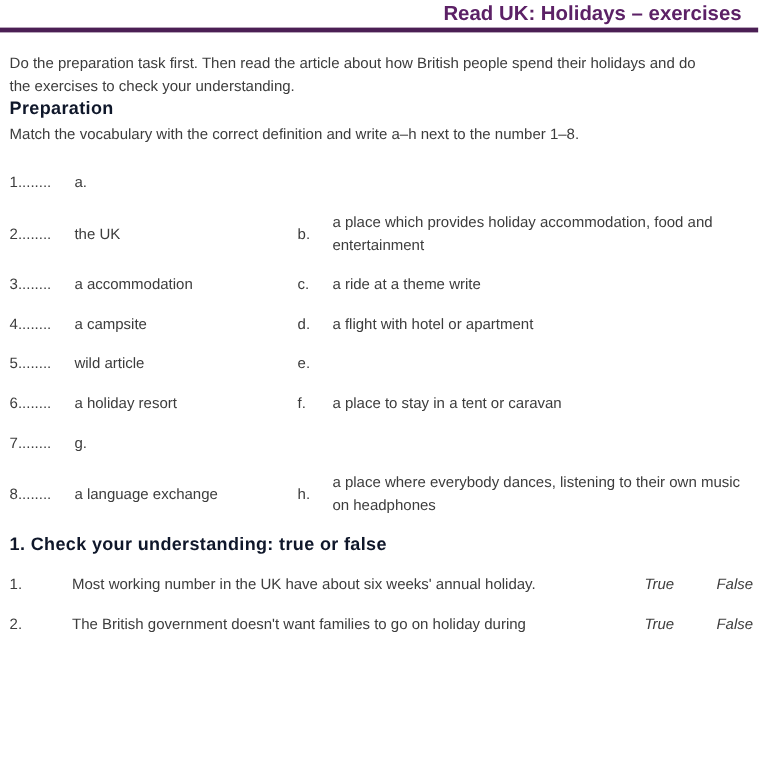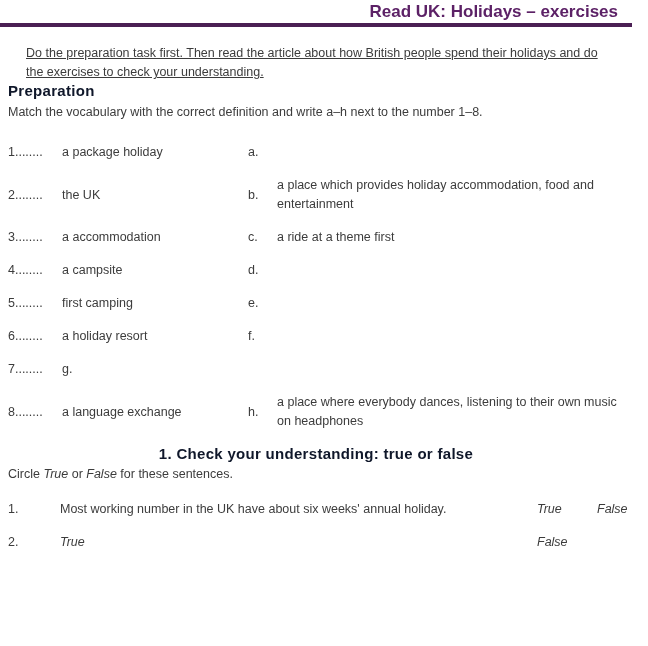--- a/index.html
+++ b/index.html
@@ -23,24 +23,23 @@
     font-weight: bold;
     text-align: right;
     color: #5c2166;
   }
   .rule {
     height: 4px;
     background: #4b1f54;
     margin: 1px -8px 0 -8px;
   }
   .intro {
-    margin: 17px 0 0 18px;
+    margin: 17px 0 0 0;
     line-height: 19px;
     white-space: pre-line;
-    text-decoration: underline;
   }
   h2.gray-heading {
     margin: 0;
     font-size: 15px;
     line-height: 17px;
     font-weight: bold;
     color: #0f172a;
     letter-spacing: 0.3px;
   }
   .prep-heading { margin-top: 30px; }
@@ -50,21 +49,21 @@
   }
   .match-list { margin-top: 21px; }
   .match-row {
     display: grid;
     grid-template-columns: 54px 186px 29px 1fr;
     align-items: center;
     margin-bottom: 14px;
     line-height: 19px;
   }
   .match-def { white-space: pre-line; }
-  .ex1-heading { margin-top: 48px; text-align: center; }
+  .ex1-heading { margin-top: 48px; }
   .circle-instr { margin: 3px 0 0 0; line-height: 19px; }
   .circle-instr i { font-style: italic; }
   .tf-list { margin-top: 16px; }
   .tf-row {
     display: grid;
     grid-template-columns: 52px 477px 60px 1fr;
     align-items: start;
     margin-bottom: 14px;
     line-height: 19px;
   }
@@ -84,88 +83,89 @@
 the exercises to check your understanding.</p>
 
   <section>
     <h2 class="gray-heading prep-heading">Preparation</h2>
     <p class="instr">Match the vocabulary with the correct definition and write a–h next to the number 1–8.</p>
 
     <div class="match-list">
 
       <div class="match-row">
         <span>1........</span>
-        <span>a package holiday</span>
         <span>a.</span>
       </div>
 
       <div class="match-row">
         <span>2........</span>
         <span>the UK</span>
         <span>b.</span>
         <span class="match-def">a place which provides holiday accommodation, food and
 entertainment</span>
       </div>
 
       <div class="match-row">
         <span>3........</span>
         <span>a accommodation</span>
         <span>c.</span>
-        <span class="match-def">a ride at a theme first</span>
+        <span class="match-def">a ride at a theme write</span>
       </div>
 
       <div class="match-row">
         <span>4........</span>
         <span>a campsite</span>
         <span>d.</span>
+        <span class="match-def">a flight with hotel or apartment</span>
       </div>
 
       <div class="match-row">
         <span>5........</span>
-        <span>first camping</span>
+        <span>wild article</span>
         <span>e.</span>
       </div>
 
       <div class="match-row">
         <span>6........</span>
         <span>a holiday resort</span>
         <span>f.</span>
+        <span class="match-def">a place to stay in a tent or caravan</span>
       </div>
 
       <div class="match-row">
         <span>7........</span>
         <span>g.</span>
       </div>
 
       <div class="match-row">
         <span>8........</span>
         <span>a language exchange</span>
         <span>h.</span>
         <span class="match-def">a place where everybody dances, listening to their own music
 on headphones</span>
       </div>
 
     </div>
   </section>
 
   <section>
     <h2 class="gray-heading ex1-heading">1. Check your understanding: true or false</h2>
-    <p class="circle-instr"><span>Circle </span><i>True</i><span> or </span><i>False</i><span> for these sentences.</span></p>
 
     <div class="tf-list">
 
       <div class="tf-row">
         <span>1.</span>
         <span>Most working number in the UK have about six weeks' annual holiday.</span>
         <span class="tf-label">True</span>
         <span class="tf-label">False</span>
       </div>
 
       <div class="tf-row">
         <span>2.</span>
+        <span>The British government doesn't want families to go on holiday during</span>
         <span class="tf-label">True</span>
         <span class="tf-label">False</span>
       </div>
 
     </div>
   </section>
 
 </div>
 
 </body></html>

